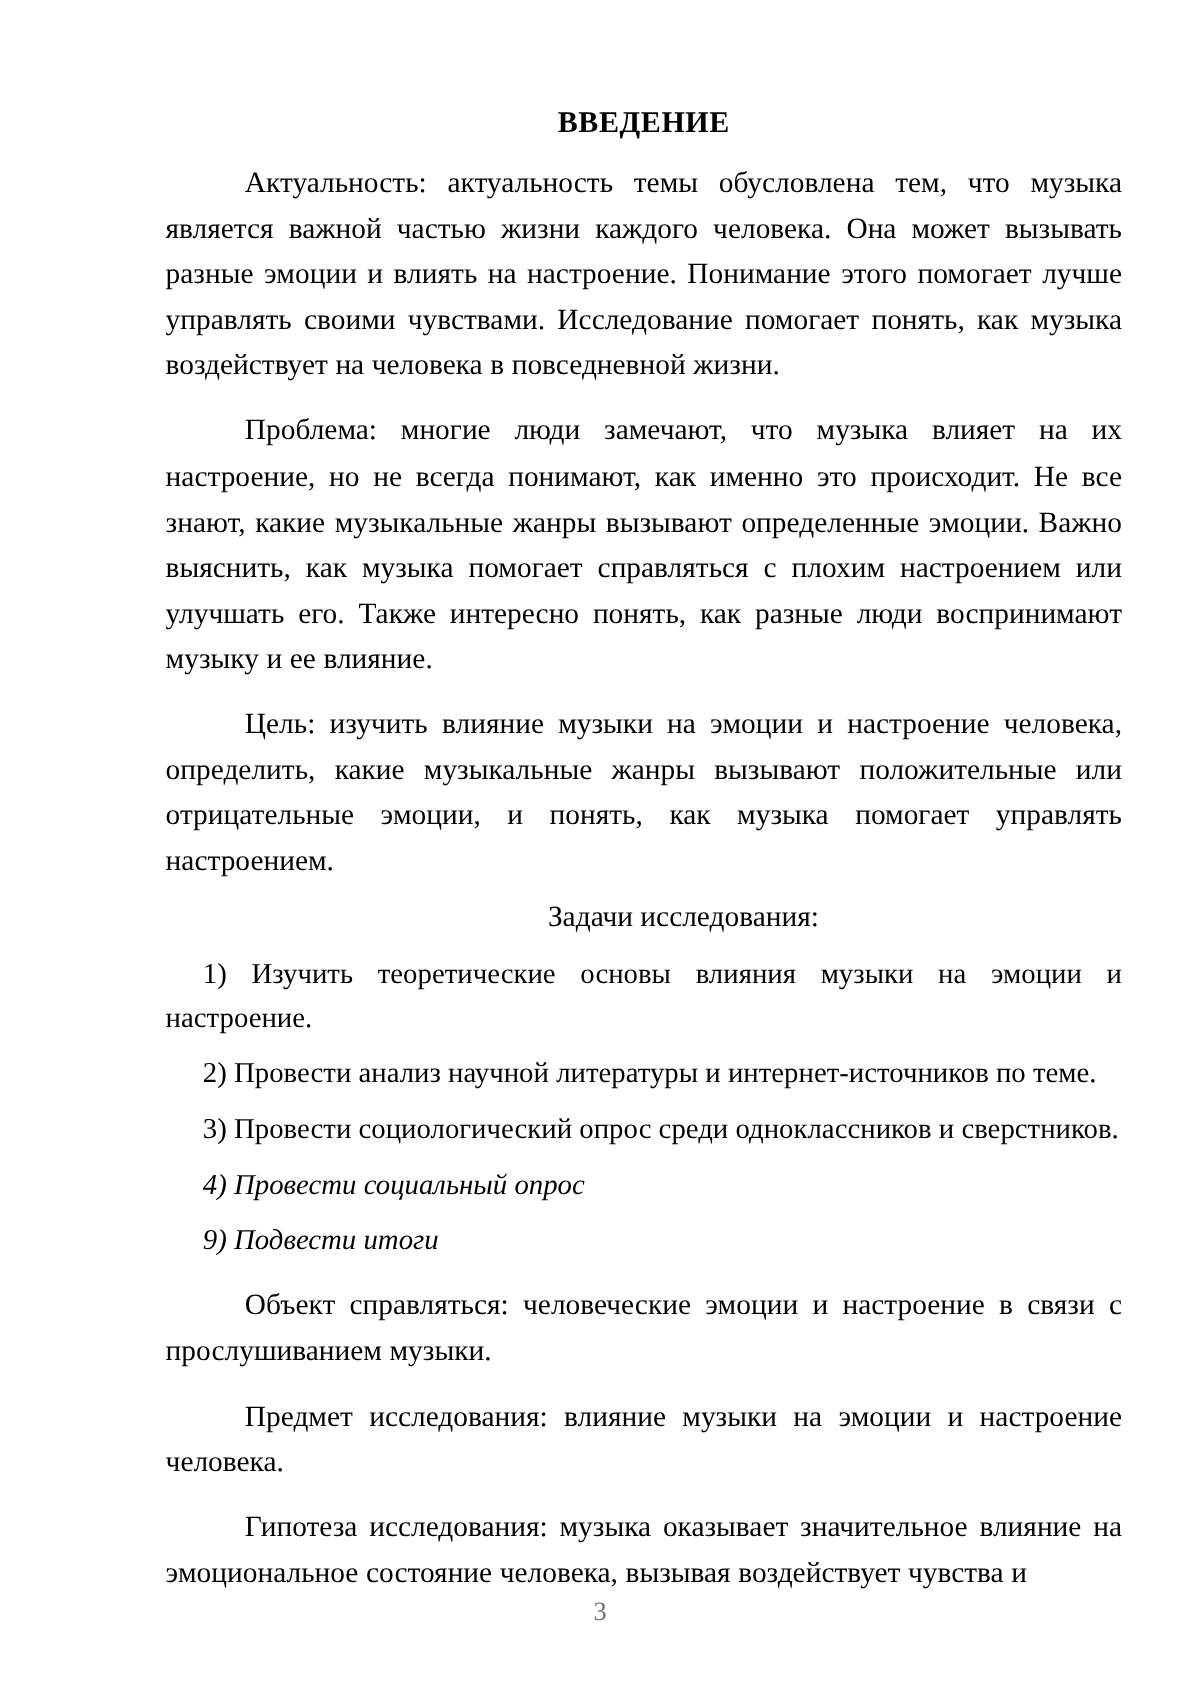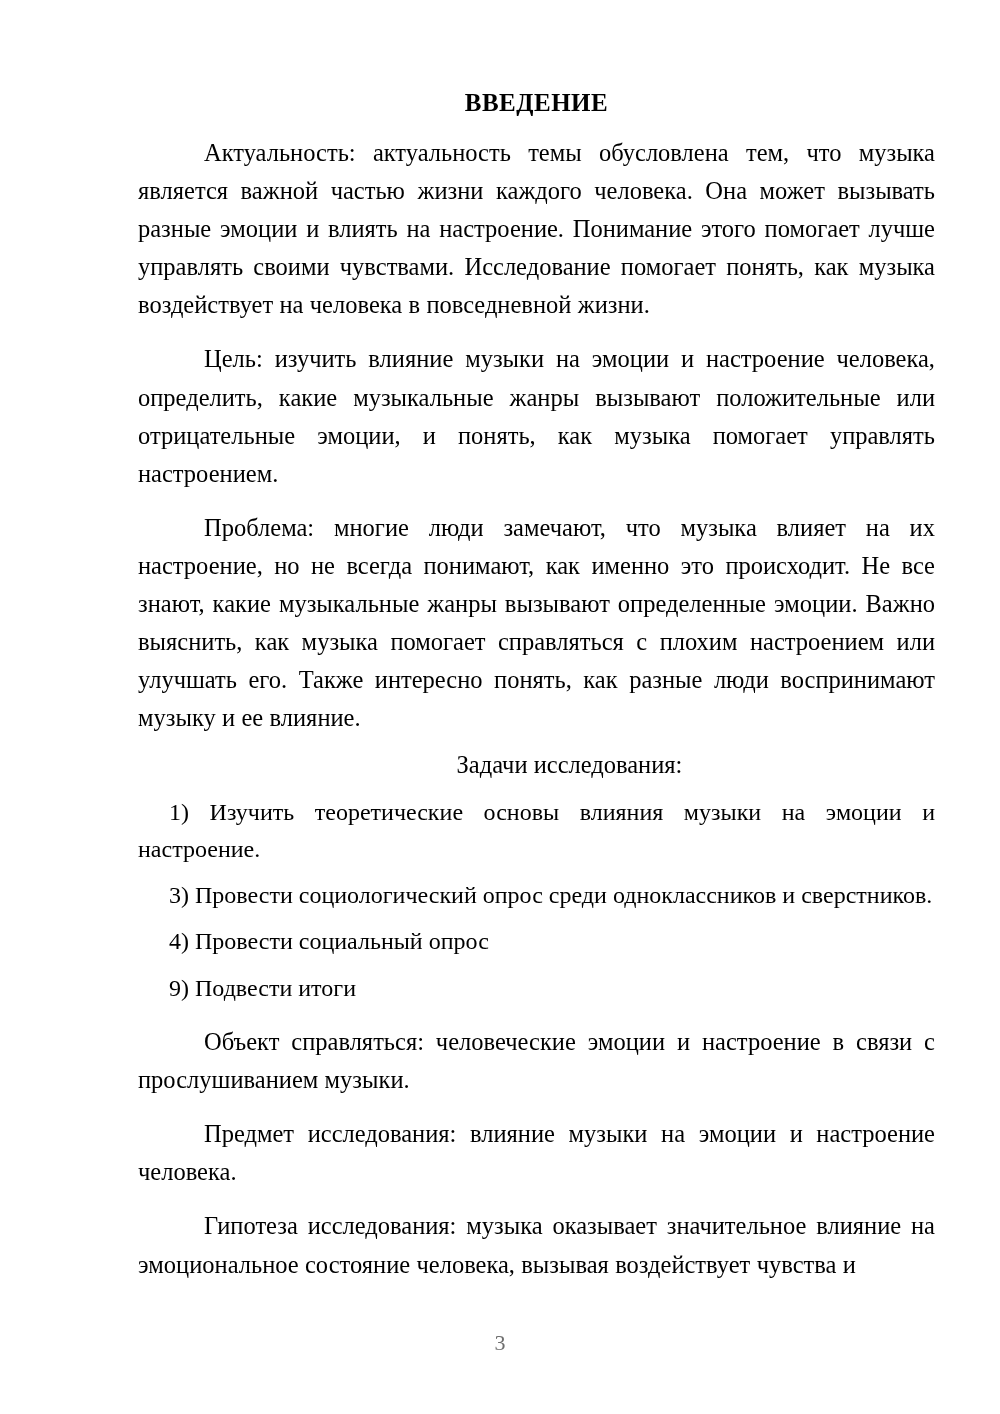--- a/index.html
+++ b/index.html
@@ -56,20 +56,21 @@
   .list-item {
     font-size: 24px;
     line-height: 1.555;
     text-align: justify;
     text-align-last: left;
     text-indent: 31px;
     margin: 0 0 9px 0;
   }
   .list-item.short {
     text-align: center;
+    font-style: italic;
   }
   .page-number {
     position: absolute;
     left: 0;
     right: 0;
     top: 1330px;
     text-align: center;
     font-size: 22px;
     color: #6e6e6e;
     font-family: "Liberation Serif", "DejaVu Serif", serif;
@@ -79,28 +80,29 @@
 <body>
 
 <div class="page">
 
   <div class="content">
 
     <h1 class="doc-title">ВВЕДЕНИЕ</h1>
 
     <p class="para last-line-left">Актуальность: актуальность темы обусловлена тем, что музыка является важной частью жизни каждого человека. Она может вызывать разные эмоции и влиять на настроение. Понимание этого помогает лучше управлять своими чувствами. Исследование помогает понять, как музыка воздействует на человека в повседневной жизни.</p>
 
+    <p class="para last-line-left">Проблема: многие люди замечают, что музыка влияет на их настроение, но не всегда понимают, как именно это происходит. Не все знают, какие музыкальные жанры вызывают определенные эмоции. Важно выяснить, как музыка помогает справляться с плохим настроением или улучшать его. Также интересно понять, как разные люди воспринимают музыку и ее влияние.</p>
+
     <p class="para last-line-left">Цель: изучить влияние музыки на эмоции и настроение человека, определить, какие музыкальные жанры вызывают положительные или отрицательные эмоции, и понять, как музыка помогает управлять настроением.</p>
-
-    <p class="para last-line-left">Проблема: многие люди замечают, что музыка влияет на их настроение, но не всегда понимают, как именно это происходит. Не все знают, какие музыкальные жанры вызывают определенные эмоции. Важно выяснить, как музыка помогает справляться с плохим настроением или улучшать его. Также интересно понять, как разные люди воспринимают музыку и ее влияние.</p>
 
     <p class="list-heading">Задачи исследования:</p>
 
     <p class="list-item">1) Изучить теоретические основы влияния музыки на эмоции и настроение.</p>
 
+    <p class="list-item">2) Провести анализ научной литературы и интернет-источников по теме.</p>
 
     <p class="list-item">3) Провести социологический опрос среди одноклассников и сверстников.</p>
 
     <p class="list-item short">4) Провести социальный опрос</p>
 
     <p class="list-item short">9) Подвести итоги</p>
 
     <p class="para last-line-left">Объект справляться: человеческие эмоции и настроение в связи с прослушиванием музыки.</p>
 
     <p class="para last-line-left">Предмет исследования: влияние музыки на эмоции и настроение человека.</p>

